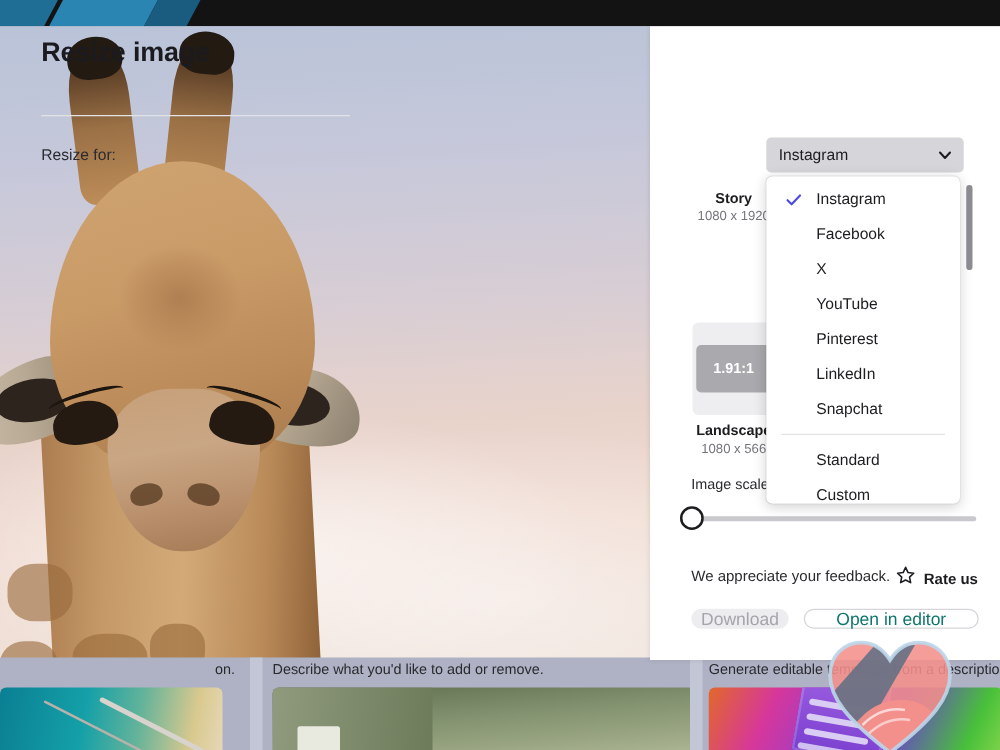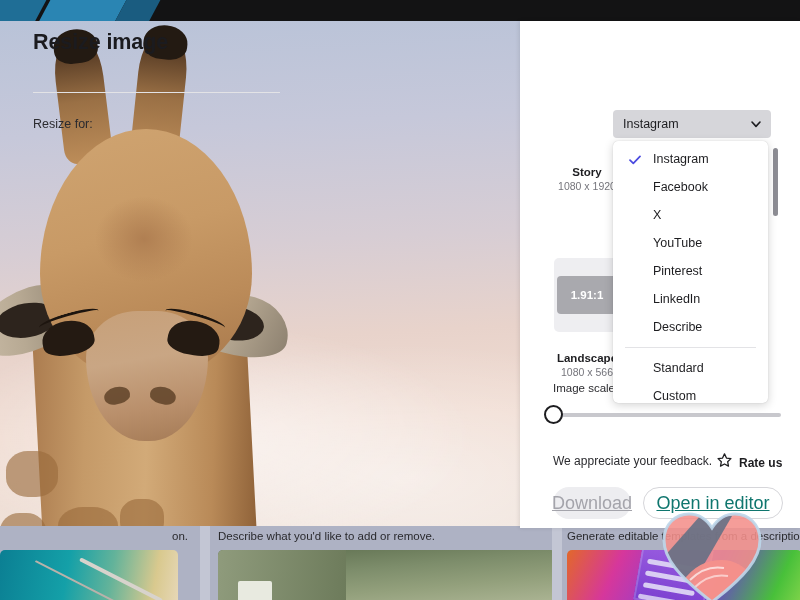--- a/index.html
+++ b/index.html
@@ -203,21 +203,21 @@
     display:flex; align-items:center; justify-content:center;
   }
   .ratio-card .inner {
     background:#a9a9ae; border-radius:4px;
     display:flex; align-items:center; justify-content:center;
     color:#ffffff; font-size:11.5px; font-weight:600;
   }
   .ratio-card.story .inner { width:36px; height:64px; }
   .ratio-card.land .inner  { width:60px; height:38px; }
   .ratio-name {
-    text-align:center; margin-top:20px;
+    text-align:center; margin-top:7px;
     font-size:11.5px; font-weight:700; color:#1d1d20;
   }
   .ratio-dims {
     text-align:center; margin-top:2px;
     font-size:10.5px; color:#75757c;
     white-space:nowrap;
   }
   .ratio-card.story { top:146px; }
   .ratio-card.land  { top:258px; }
 
@@ -243,24 +243,23 @@
   }
   .rate-us {
     position:absolute; left:716px; top:452px;
     display:flex; align-items:center; gap:6px;
   }
   .rate-us .label {
     font-size:12px; font-weight:700; color:#1d1d20;
   }
 
   .btn {
-    position:absolute; height:32px; border-radius:16px;
+    position:absolute; height:16px; border-radius:16px;
     display:flex; align-items:center; justify-content:center;
-    font-size:18px;
-    text-decoration:underline;
+    font-size:14px;
   }
   .btn-download {
     left:553px; top:487px; width:78px;
     background:#ededf0; color:#a4a4ab;
   }
   .btn-open {
     left:643px; top:487px; width:140px;
     background:#ffffff; border:1px solid #d6d6da; color:#0f766e;
   }
 
@@ -426,21 +425,21 @@
     <div class="menu-item">
       <span>YouTube</span>
     </div>
     <div class="menu-item">
       <span>Pinterest</span>
     </div>
     <div class="menu-item">
       <span>LinkedIn</span>
     </div>
     <div class="menu-item">
-      <span>Describe</span>
+      <span>Snapchat</span>
     </div>
     <div class="menu-sep"></div>
     <div class="menu-item">
       <span>Standard</span>
     </div>
     <div class="menu-item">
       <span>Custom</span>
     </div>
   </div>
 

